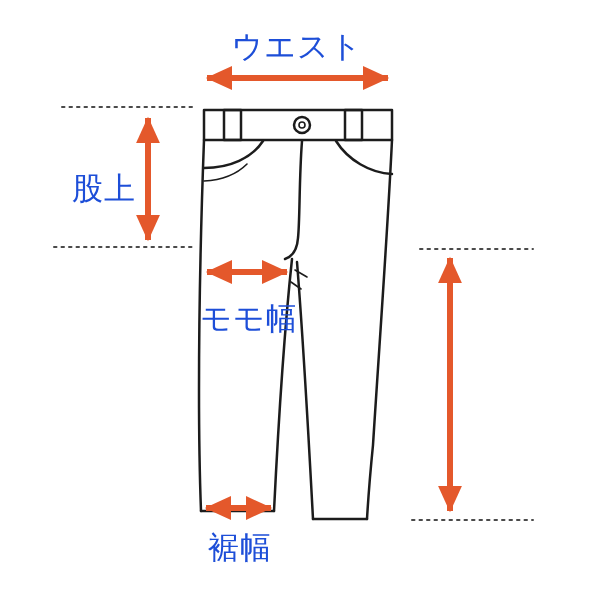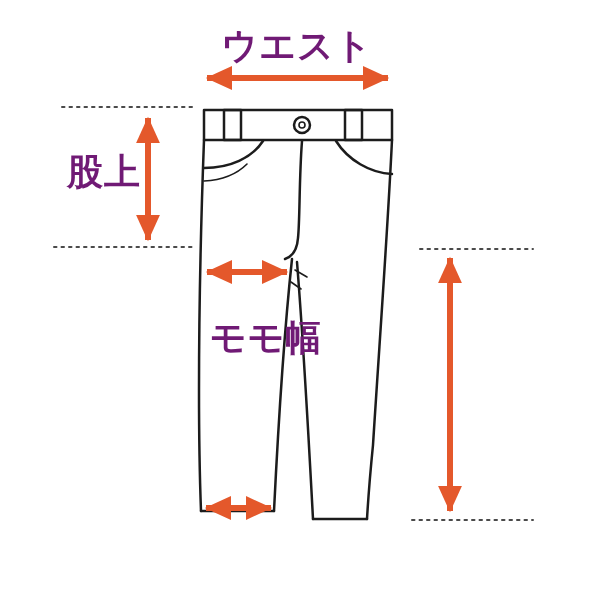--- a/index.html
+++ b/index.html
@@ -7,23 +7,23 @@
     position:relative;
     width:600px;height:600px;
     background:#ffffff;
     font-family:"DejaVu Sans","Liberation Sans",sans-serif;
     overflow:hidden;
   }
   .diagram-svg{position:absolute;left:0;top:0;}
   .label{
     position:absolute;
     transform:translate(-50%,-50%);
-    font-size:36px;
-    font-weight:700;
-    color:#701a75;
+    font-size:31px;
+    font-weight:400;
+    color:#1d4ed8;
     letter-spacing:1px;
     white-space:nowrap;
     line-height:1;
   }
   .pants{stroke:#1c1c1c;stroke-width:2.5;fill:none;stroke-linecap:round;stroke-linejoin:round;}
   .pants-thin{stroke:#1c1c1c;stroke-width:1.6;fill:none;stroke-linecap:round;}
   .dotted{stroke:#4a4a4a;stroke-width:2;fill:none;stroke-linecap:round;stroke-dasharray:2.5 5;}
   .arrow{stroke-width:6;fill:none;stroke-linecap:butt;}
 </style>
 </head>
@@ -76,16 +76,17 @@
     <g>
       <line x1="207" y1="78" x2="388" y2="78" class="arrow" marker-start="url(#ah)" marker-end="url(#ah)" stroke="#E4582B"></line>
       <line x1="148" y1="118" x2="148" y2="240" class="arrow" marker-start="url(#ah)" marker-end="url(#ah)" stroke="#E4582B"></line>
       <line x1="207" y1="272" x2="287" y2="272" class="arrow" marker-start="url(#ah)" marker-end="url(#ah)" stroke="#E4582B"></line>
       <line x1="450" y1="258" x2="450" y2="511" class="arrow" marker-start="url(#ah)" marker-end="url(#ah)" stroke="#E4582B"></line>
       <line x1="206" y1="508" x2="271" y2="508" class="arrow" marker-start="url(#ah)" marker-end="url(#ah)" stroke="#E4582B"></line>
     </g>
   </svg>
 
   <div class="label" style="left:297px;top:46px;">ウエスト</div>
-  <div class="label" style="left:104px;top:172px;text-align:center;">股上</div>
-  <div class="label" style="left:266px;top:318px;margin-top:20px;">モモ幅</div>
+  <div class="label" style="left:104px;top:188px;text-align:center;">股上</div>
+  <div class="label" style="left:249px;top:318px;">モモ幅</div>
+  <div class="label" style="left:240px;top:547px;">裾幅</div>
 
 </div>
 
 </body></html>

